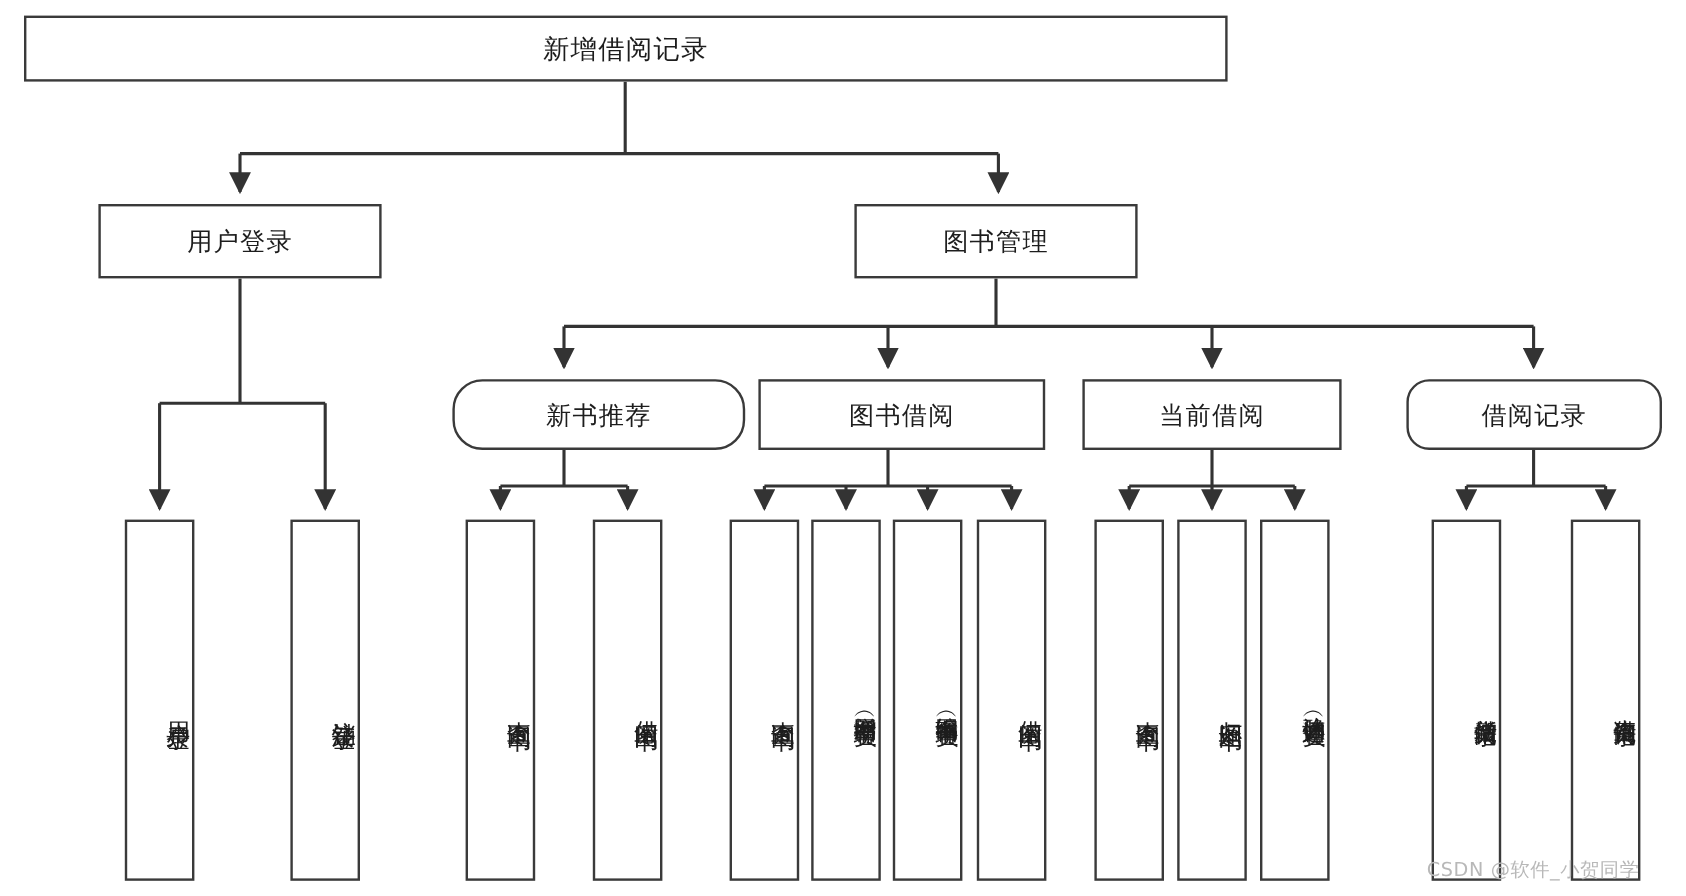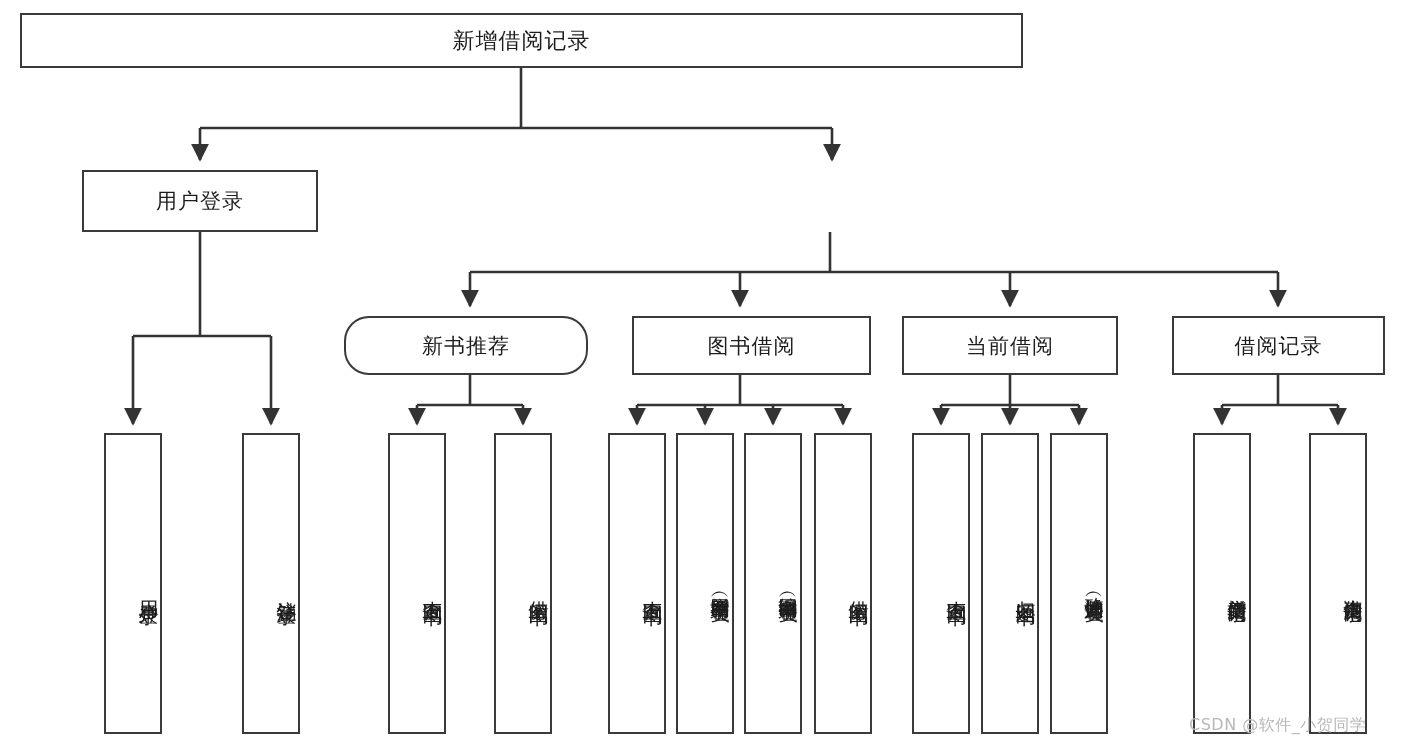--- a/index.html
+++ b/index.html
@@ -129,31 +129,34 @@
     </g>
   </svg>
 
   <div class="node h root" style="left:20px; top:13px; width:1003px; height:55px;">
     <span class="label">新增借阅记录</span>
   </div>
 
   <div class="node h" style="left:82px; top:170px; width:236px; height:62px;">
     <span class="label">用户登录</span>
   </div>
-
-  <div class="node h" style="left:344px; top:316px; width:244px; height:59px;border-radius:25px;">
+  <div class="node h" style="left:712px; top:170px; width:236px; height:62px;">
+    <span class="label">图书管理</span>
+  </div>
+
+  <div class="node h" style="left:377px; top:316px; width:244px; height:59px;border-radius:25px;">
     <span class="label">新书推荐</span>
   </div>
   <div class="node h" style="left:632px; top:316px; width:239px; height:59px;">
     <span class="label">图书借阅</span>
   </div>
   <div class="node h" style="left:902px; top:316px; width:216px; height:59px;">
     <span class="label">当前借阅</span>
   </div>
-  <div class="node h" style="left:1172px; top:316px; width:213px; height:59px;">
+  <div class="node h" style="left:1172px; top:316px; width:213px; height:59px;border-radius:19px;">
     <span class="label">借阅记录</span>
   </div>
 
   <div class="node v" style="left:104px; top:433px; width:58px; height:301px;">
     <span class="label">用户登录</span>
   </div>
   <div class="node v" style="left:242px; top:433px; width:58px; height:301px;">
     <span class="label">注销登录</span>
   </div>
 

